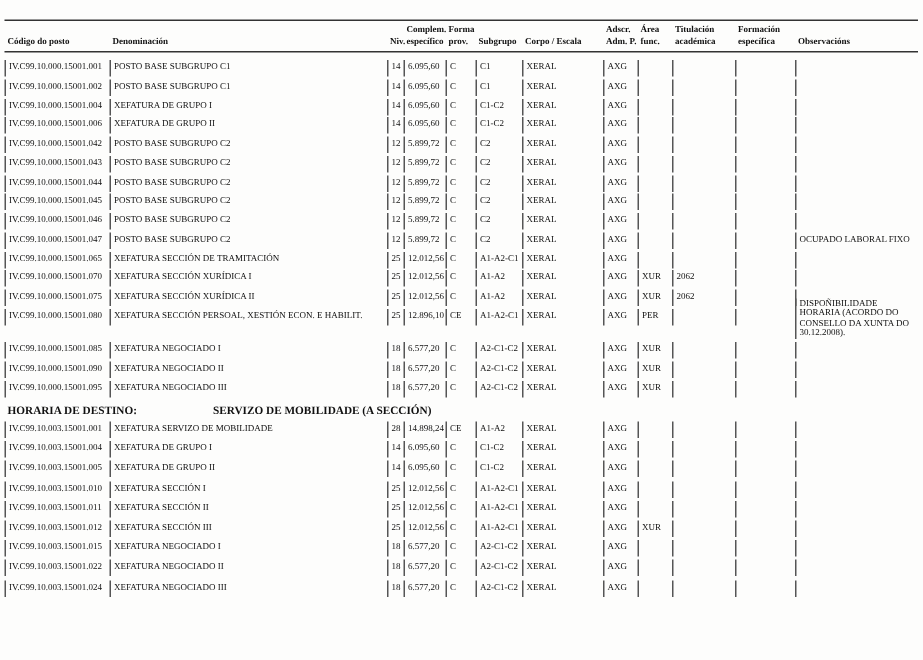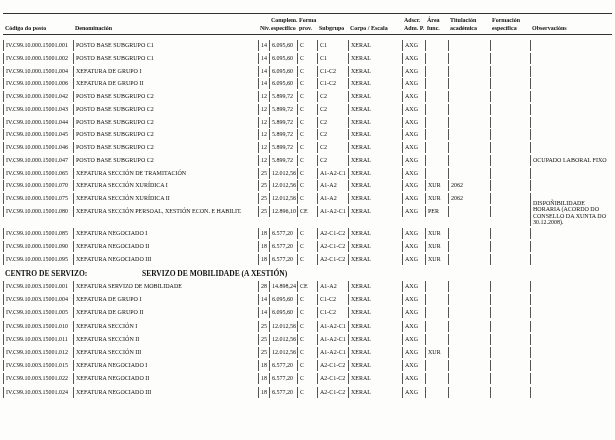--- a/index.html
+++ b/index.html
@@ -309,21 +309,21 @@
         <div class="cell right" style="left: 269px; width: 26px;">6.577,20</div>
         <div class="cell" style="left: 297px; width: 20px;">C</div>
         <div class="cell" style="left: 317px; width: 31px;">A2-C1-C2</div>
         <div class="cell" style="left: 348px; width: 54px;">XERAL</div>
         <div class="cell" style="left: 402px; width: 23px;">AXG</div>
         <div class="cell" style="left: 425px; width: 23px;">XUR</div>
         <div class="cell" style="left: 448px; width: 42px;"></div>
         <div class="cell" style="left: 490px; width: 40px;"></div>
         <div class="cell" style="left: 530px; width: 83px;"></div>
       </div>
-      <div class="section-heading" style="left: 5px; top: 269px;"><span>CENTRO DE SERVIZO:</span><span class="sh-val">SERVIZO DE MOBILIDADE (A XESTIÓN)</span></div>
+      <div class="section-heading" style="left: 5px; top: 269px;"><span>HORARIA DE DESTINO:</span><span class="sh-val">SERVIZO DE MOBILIDADE (A SECCIÓN)</span></div>
       <div class="row" style="top: 281px;">
         <div class="cell" style="left: 3px; width: 70px;">IV.C99.10.003.15001.001</div>
         <div class="cell" style="left: 73px; width: 185px;">XEFATURA SERVIZO DE MOBILIDADE</div>
         <div class="cell right" style="left: 258px; width: 11px;">28</div>
         <div class="cell right" style="left: 269px; width: 26px;">14.898,24</div>
         <div class="cell" style="left: 297px; width: 20px;">CE</div>
         <div class="cell" style="left: 317px; width: 31px;">A1-A2</div>
         <div class="cell" style="left: 348px; width: 54px;">XERAL</div>
         <div class="cell" style="left: 402px; width: 23px;">AXG</div>
         <div class="cell" style="left: 425px; width: 23px;"></div>

